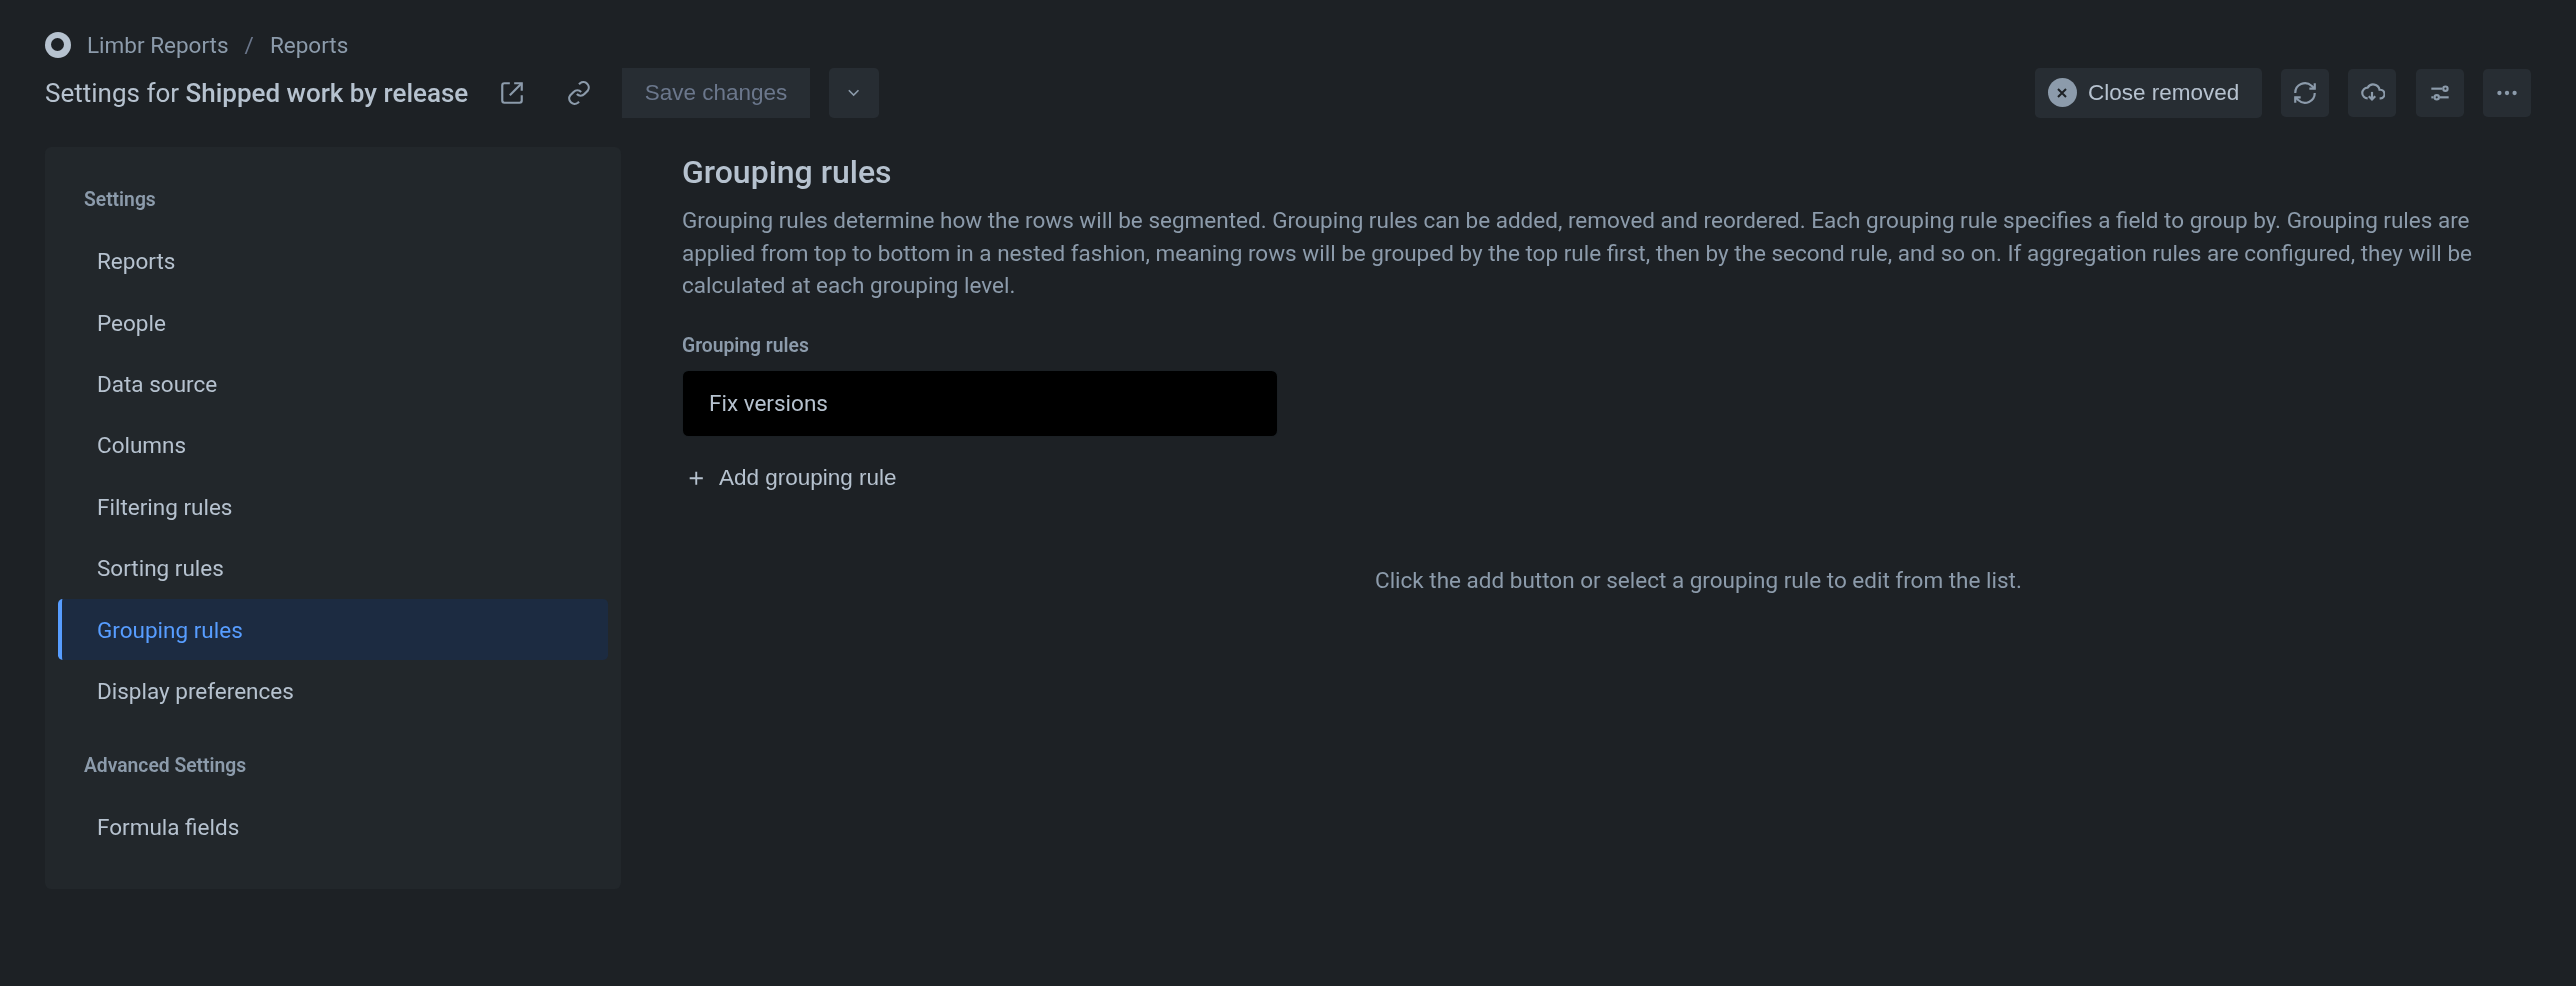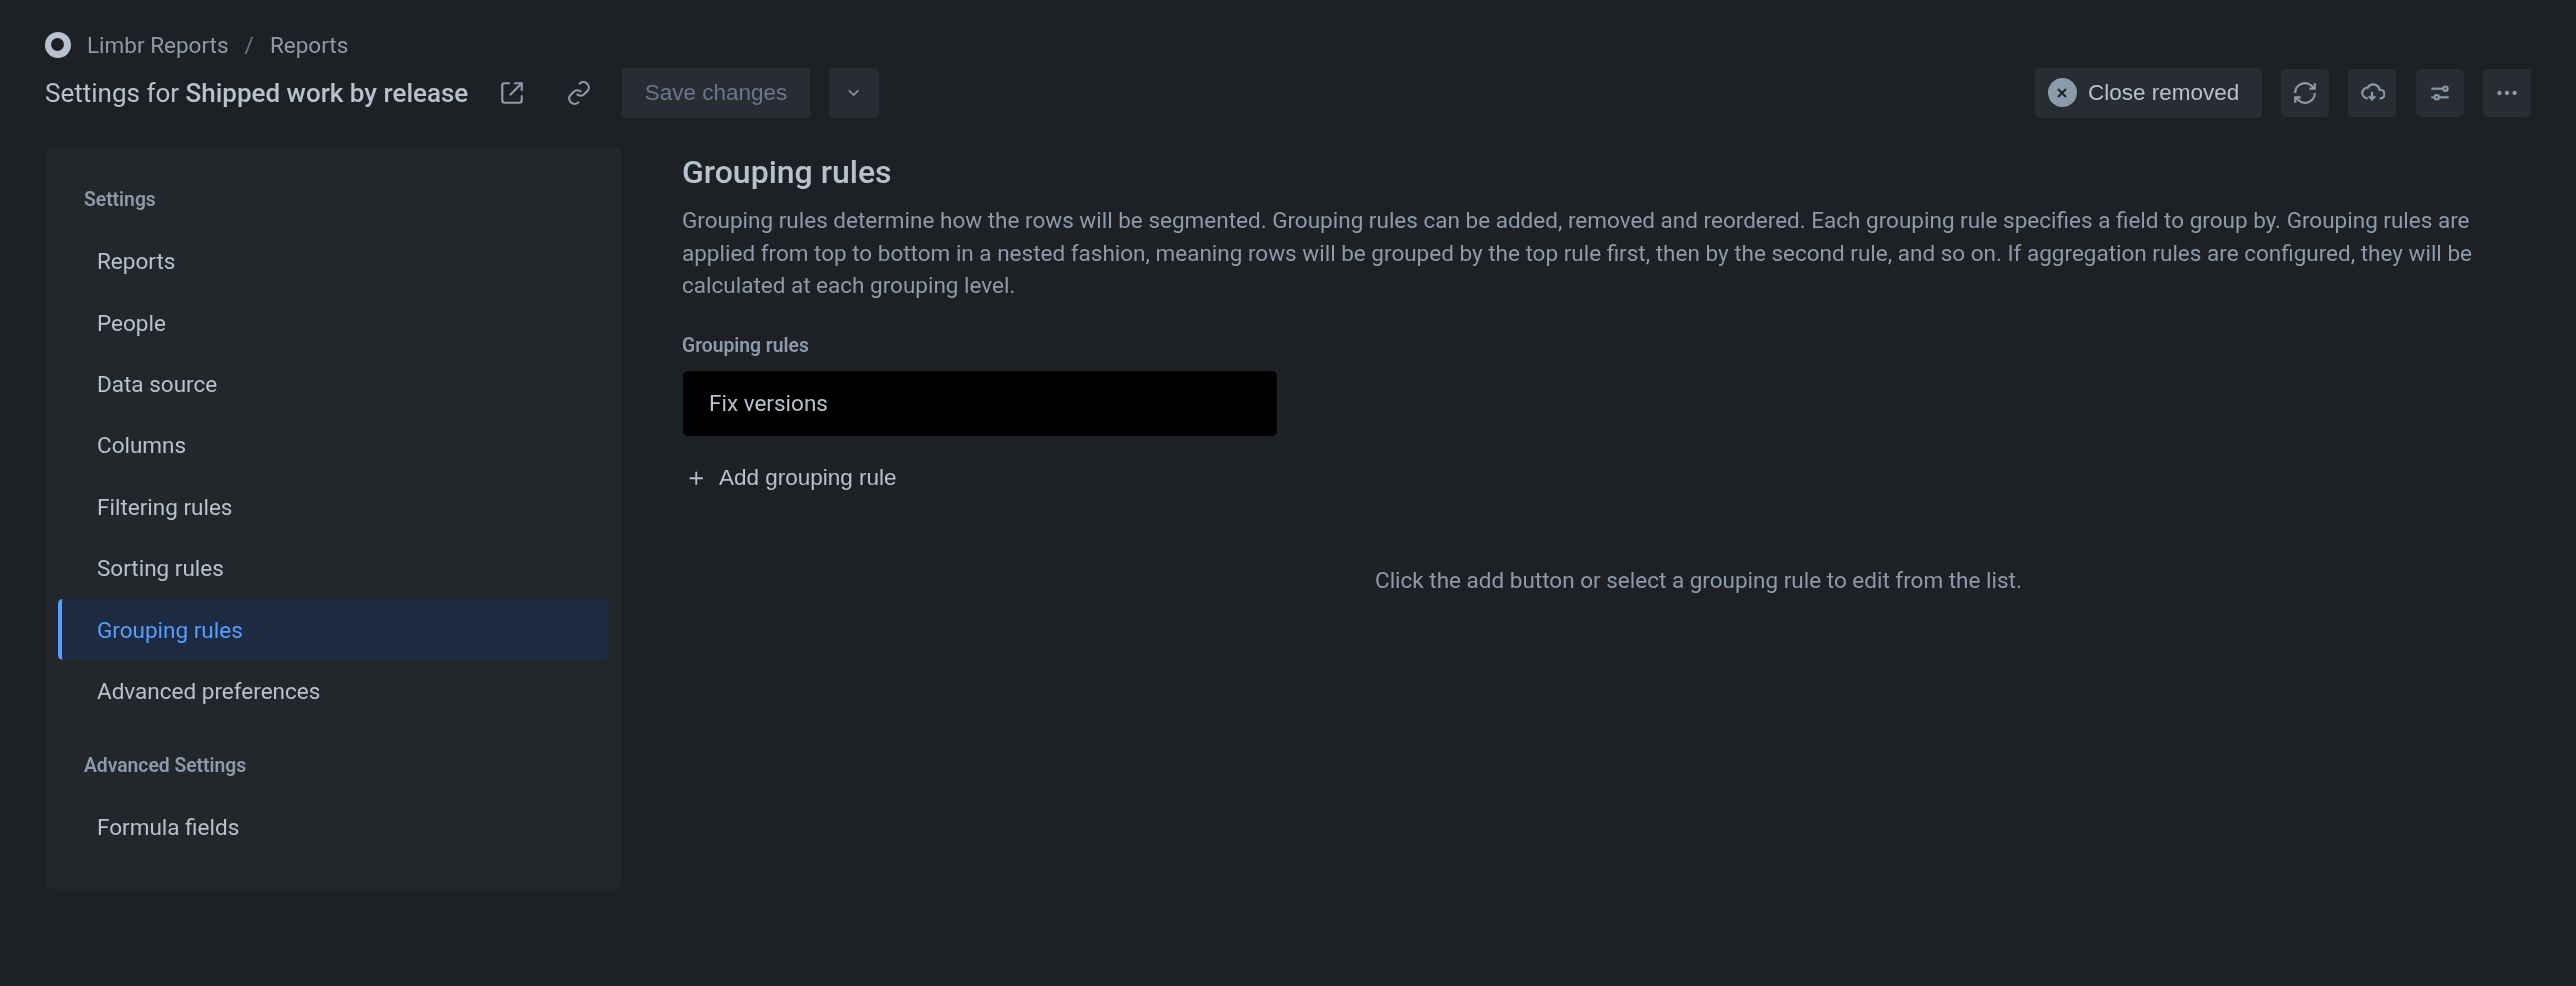--- a/index.html
+++ b/index.html
@@ -249,21 +249,21 @@
   <div class="layout">
     <nav class="sidebar">
       <div class="section-label">Settings</div>
       <a class="nav-item">Reports</a>
       <a class="nav-item">People</a>
       <a class="nav-item">Data source</a>
       <a class="nav-item">Columns</a>
       <a class="nav-item">Filtering rules</a>
       <a class="nav-item">Sorting rules</a>
       <a class="nav-item active">Grouping rules</a>
-      <a class="nav-item">Advanced preferences</a>
+      <a class="nav-item">Display preferences</a>
       <div class="section-label" style="padding-top:32px">Advanced Settings</div>
       <a class="nav-item">Formula fields</a>
     </nav>
 
     <div class="main">
       <div style="flex:1">
         <h2>Grouping rules</h2>
         <p class="help">Grouping rules determine how the rows will be segmented. Grouping rules can be added, removed and reordered. Each grouping rule specifies a field to group by. Grouping rules are applied from top to bottom in a nested fashion, meaning rows will be grouped by the top rule first, then by the second rule, and so on. If aggregation rules are configured, they will be calculated at each grouping level.</p>
 
         <div style="display:flex; gap:97px;">

